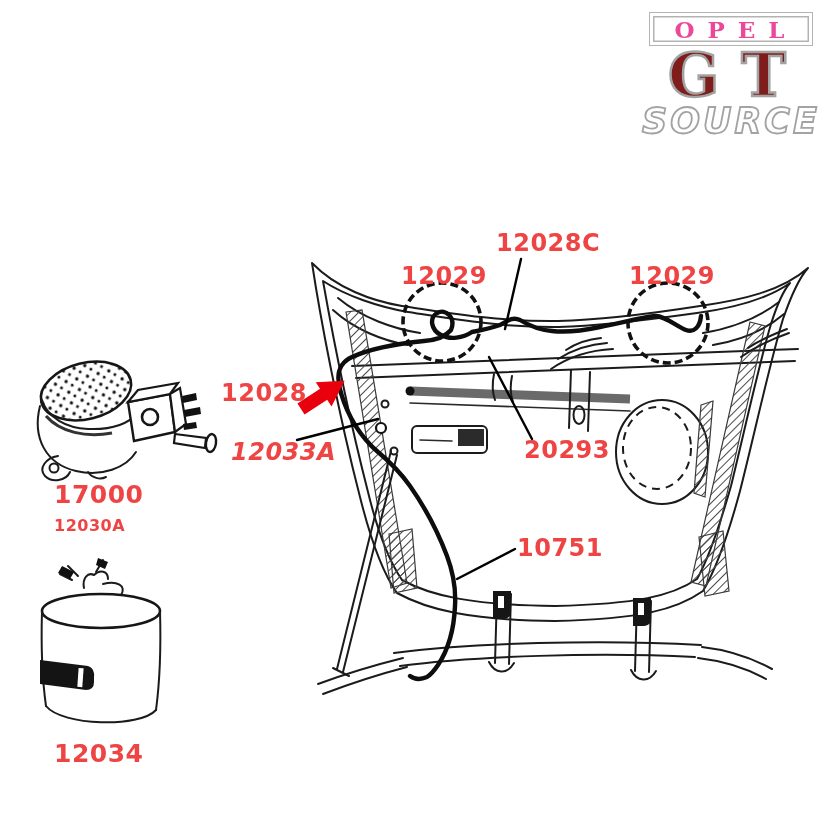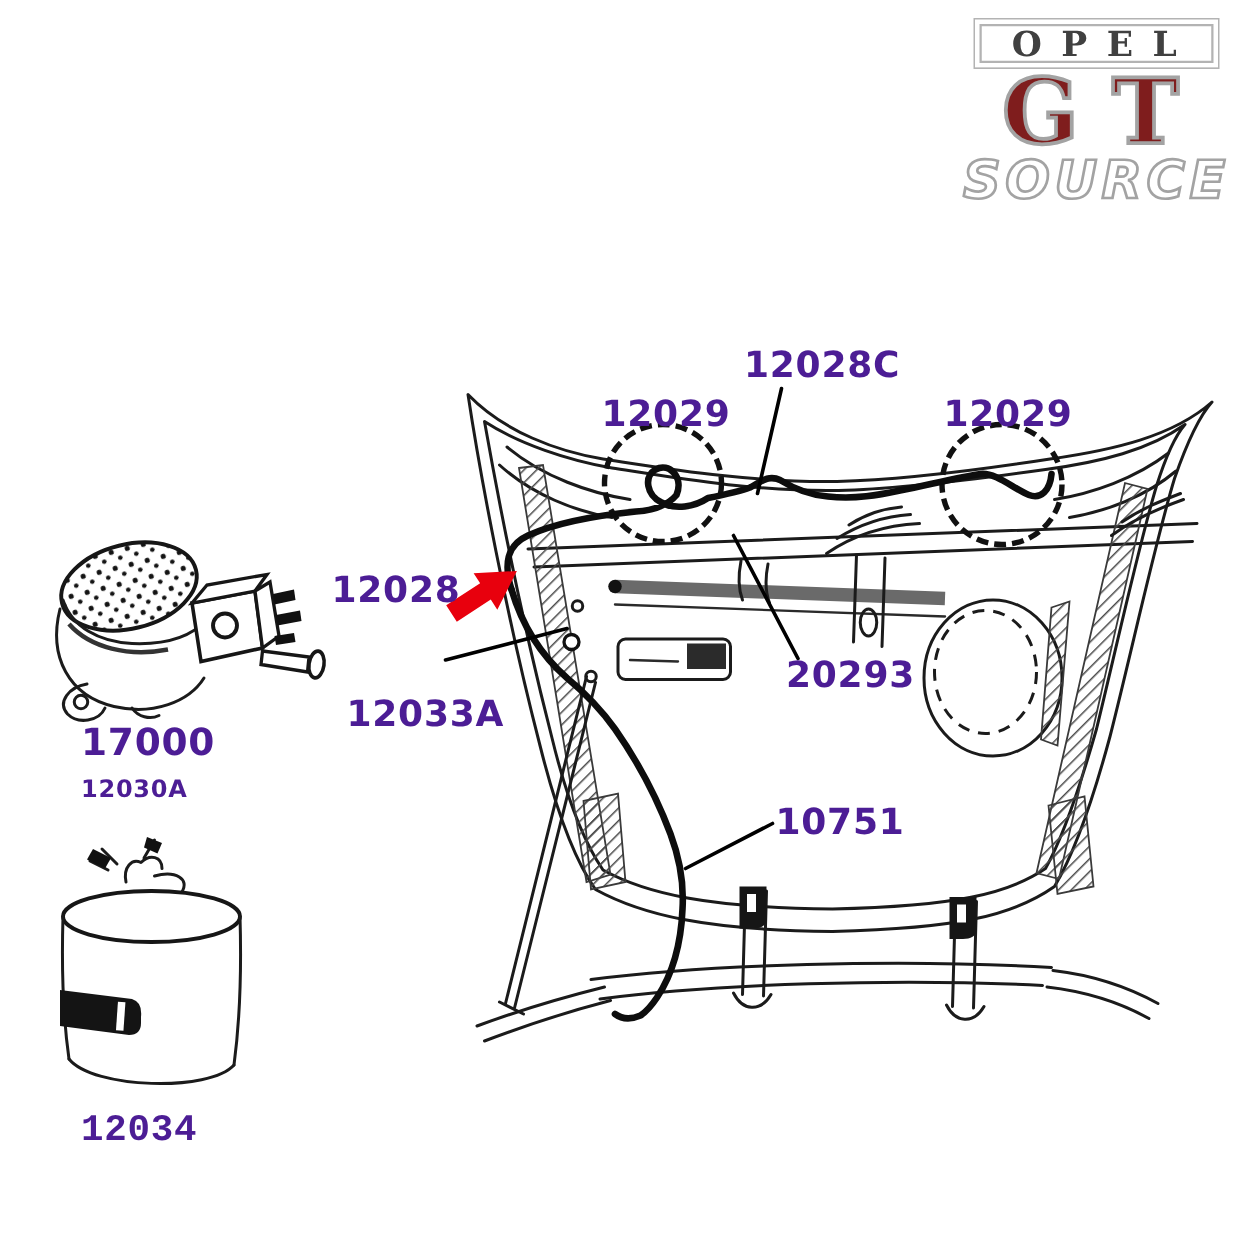--- a/index.html
+++ b/index.html
@@ -3,30 +3,30 @@
 <meta charset="utf-8">
 <style>
   html,body{margin:0;padding:0;background:#fff;}
   #canvas{
     position:relative;width:840px;height:840px;background:#ffffff;overflow:hidden;
     font-family:"DejaVu Sans","Liberation Sans",sans-serif;
   }
   
   .pl{
     position:absolute;font-weight:bold;font-size:24px;line-height:24px;
-    color:#4c1d95;letter-spacing:0.5px;white-space:nowrap;
+    color:#ef4444;letter-spacing:0.5px;white-space:nowrap;
     font-family:"DejaVu Sans","Liberation Sans",sans-serif;
   }
   
   .logo{position:absolute;top:12px;right:16px;width:186px;text-align:center;}
   .opel-box{
     display:inline-block;padding:5px 14px 4px 14px;
     border:1.5px solid #b3b3b3;
     box-shadow:inset 0 0 0 3px #ffffff, inset 0 0 0 4.5px #b3b3b3;
-    color:#404040;font-family:"DejaVu Serif","Liberation Serif",serif;
+    color:#ec4899;font-family:"DejaVu Serif","Liberation Serif",serif;
     font-weight:bold;font-size:23px;line-height:23px;letter-spacing:13px;text-indent:10px;
   }
   .gt{
     margin-top:1px;color:#7f1d1d;font-family:"DejaVu Serif","Liberation Serif",serif;
     font-weight:bold;font-size:60px;line-height:56px;letter-spacing:22px;text-indent:14px;
     -webkit-text-stroke:2.5px #a3a3a3;
   }
   .source{
     margin-top:0px;color:#ffffff;font-style:italic;font-weight:bold;
     font-size:35px;line-height:36px;letter-spacing:3px;
@@ -207,20 +207,20 @@
 
       <path d="M40,660 L88,666 Q95,668 94,678 L94,682 Q94,690 86,690 L40,684 Z" fill="#141414"></path>
       <rect x="78" y="668" width="5" height="19" fill="#fff" transform="rotate(4 80 677)"></rect>
     </g>
   </svg>
 
   <div class="pl" style="left:496px;top:231px;">12028C</div>
   <div class="pl" style="left:401px;top:264px;">12029</div>
   <div class="pl" style="left:629px;top:264px;">12029</div>
   <div class="pl" style="left:221px;top:381px;">12028</div>
-  <div class="pl" style="left:231px;top:464px;">12033A</div>
+  <div class="pl" style="left:231px;top:440px;font-style:italic;">12033A</div>
   <div class="pl" style="left:524px;top:438px;">20293</div>
   <div class="pl" style="left:517px;top:536px;">10751</div>
   <div class="pl" style="left:54px;top:483px;font-size:25px;">17000</div>
   <div class="pl" style="left:54px;top:514px;font-size:16px;">12030A</div>
-  <div class="pl" style="left:54px;top:742px;font-size:25px;font-family:Liberation Mono, monospace;">12034</div>
+  <div class="pl" style="left:54px;top:742px;font-size:25px;">12034</div>
 
 </div>
 
 </body></html>

